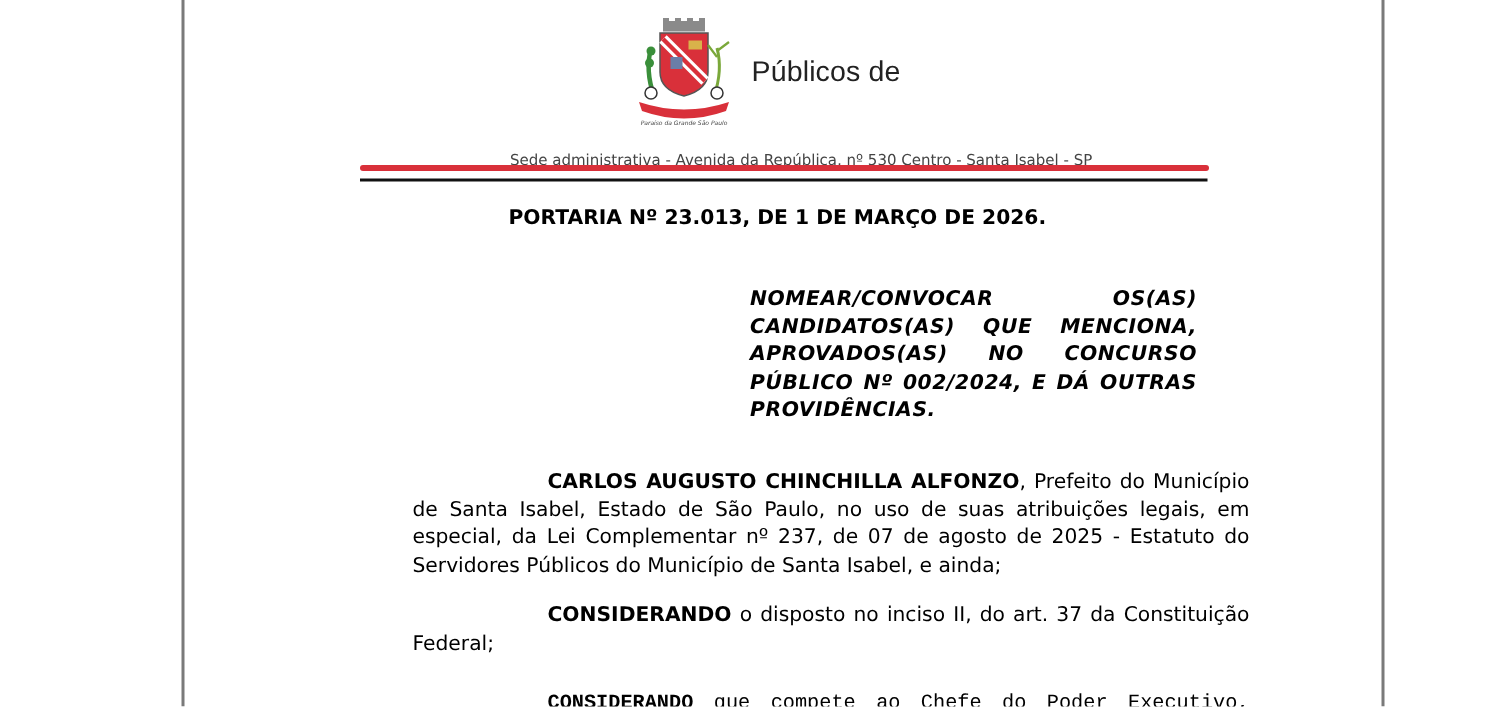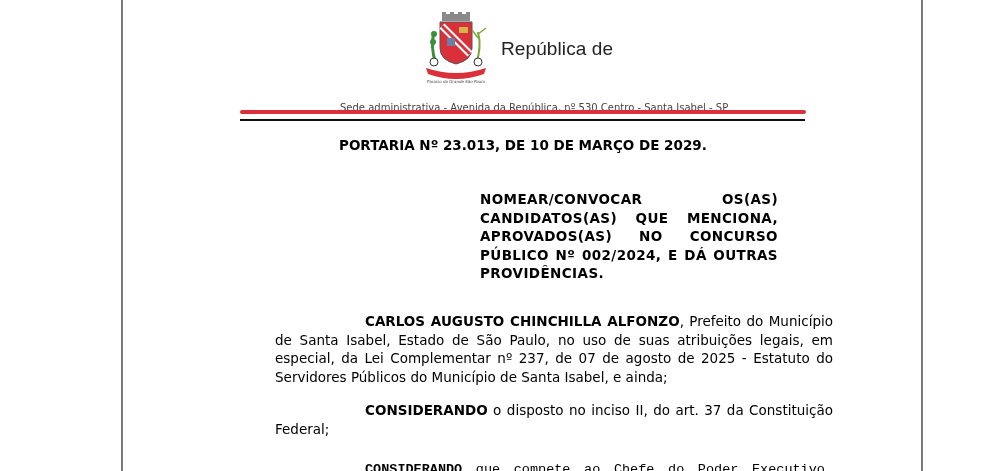--- a/index.html
+++ b/index.html
@@ -31,23 +31,23 @@
     font-size: 10px; color: #444; white-space: nowrap;
   }
   .rule-red { position: absolute; left: 240px; top: 110px; width: 566px; height: 4px; background: #d9303a; border-radius: 2px; }
   .rule-black { position: absolute; left: 240px; top: 119px; width: 565px; height: 2px; background: #111; }
 
   .portaria-title {
     position: absolute; left: 339px; top: 137px; width: 400px;
     font-size: 13.5px; font-weight: bold; white-space: nowrap;
   }
   .ementa {
-    position: absolute; left: 480px; top: 190px; width: 298px;
+    position: absolute; left: 500px; top: 190px; width: 298px;
     font-size: 13.5px; font-weight: bold; line-height: 18.5px;
-    text-align: justify; text-align-last: auto; letter-spacing: 0.4px;
+    text-align: justify; text-align-last: auto; letter-spacing: 0.4px; font-style: italic;
   }
   .para {
     position: absolute; left: 240px; width: 558px;
     font-size: 13.5px; line-height: 18.5px; text-align: justify; margin-left: 35px;
   }
   .para .indent { display: inline-block; width: 90px; }
   .para b { font-weight: bold; }
   .p1 { top: 312px; }
   .p2 { top: 401px; }
   .p3 { top: 461px; font-family: Liberation Mono, monospace; }
@@ -77,28 +77,28 @@
     <circle cx="14" cy="22" r="3" fill="#3a8f3a"></circle>
     <circle cx="13" cy="30" r="3" fill="#3a8f3a"></circle>
     <path d="M58 20 Q62 35 56 52" stroke="#7aa83a" stroke-width="2" fill="none"></path>
     <path d="M58 22 L66 16 M58 26 L52 18" stroke="#7aa83a" stroke-width="1.5"></path>
     <circle cx="14" cy="50" r="4" fill="#fff" stroke="#333"></circle>
     <circle cx="58" cy="50" r="4" fill="#fff" stroke="#333"></circle>
 
     <path d="M6 56 Q36 66 66 56 L64 62 Q36 72 8 62 Z" fill="#d9303a"></path>
     <text x="36" y="71" font-size="4" text-anchor="middle" fill="#444" font-style="italic">Paraíso da Grande São Paulo</text>
   </svg>
-  <div class="muni-line1">República de</div>
+  <div class="muni-line1">Públicos de</div>
 </div>
 
 <div class="address">Sede administrativa - Avenida da República, nº 530 Centro - Santa Isabel - SP</div>
 <div class="rule-red"></div>
 <div class="rule-black"></div>
 
-<div class="portaria-title">PORTARIA Nº 23.013, DE 10 DE MARÇO DE 2029.</div>
+<div class="portaria-title">PORTARIA Nº 23.013, DE 1 DE MARÇO DE 2026.</div>
 
 <div class="ementa">NOMEAR/CONVOCAR OS(AS) CANDIDATOS(AS) QUE MENCIONA, APROVADOS(AS) NO CONCURSO PÚBLICO Nº 002/2024, E DÁ OUTRAS PROVIDÊNCIAS.</div>
 
 <div class="para p1"><span class="indent"></span><b>CARLOS AUGUSTO CHINCHILLA ALFONZO</b><span>, Prefeito do Município de Santa Isabel, Estado de São Paulo, no uso de suas atribuições legais, em especial, da Lei Complementar nº 237, de 07 de agosto de 2025 - Estatuto do Servidores Públicos do Município de Santa Isabel, e ainda;</span></div>
 
 <div class="para p2"><span class="indent"></span><b>CONSIDERANDO</b><span> o disposto no inciso II, do art. 37 da Constituição Federal;</span></div>
 
 <div class="para p3"><span class="indent"></span><b>CONSIDERANDO</b><span> que compete ao Chefe do Poder Executivo, dispor</span></div>
 
 </body></html>

